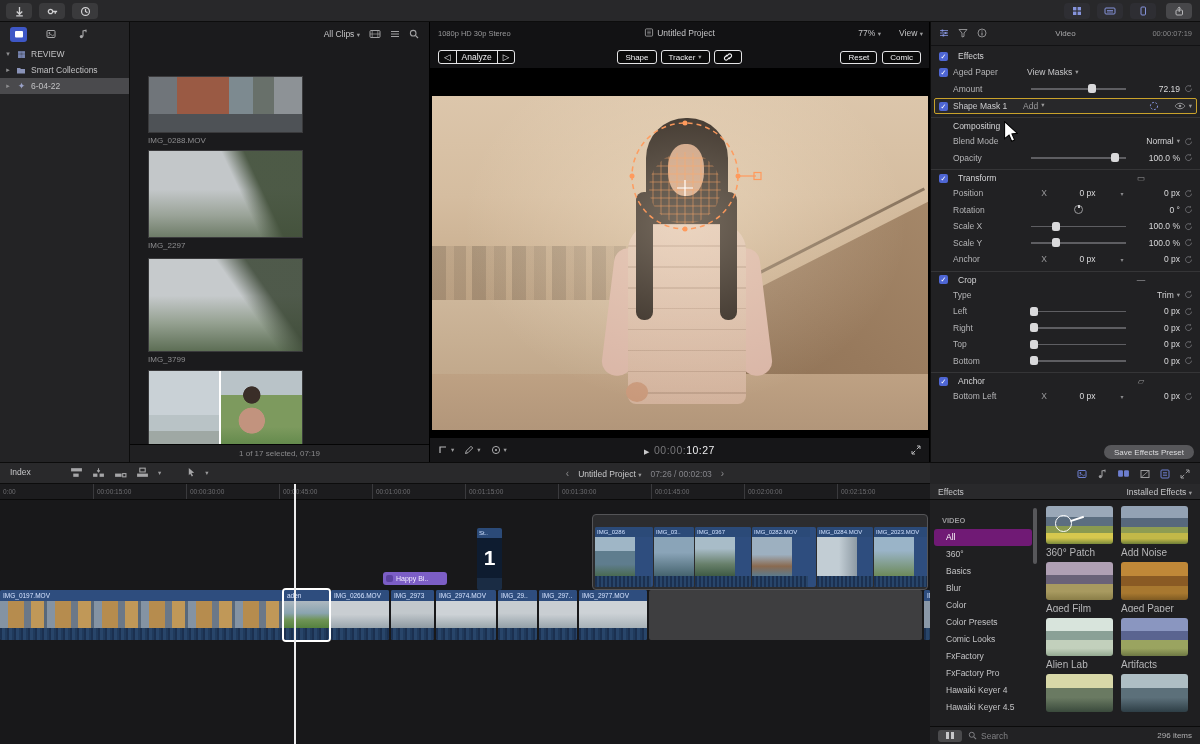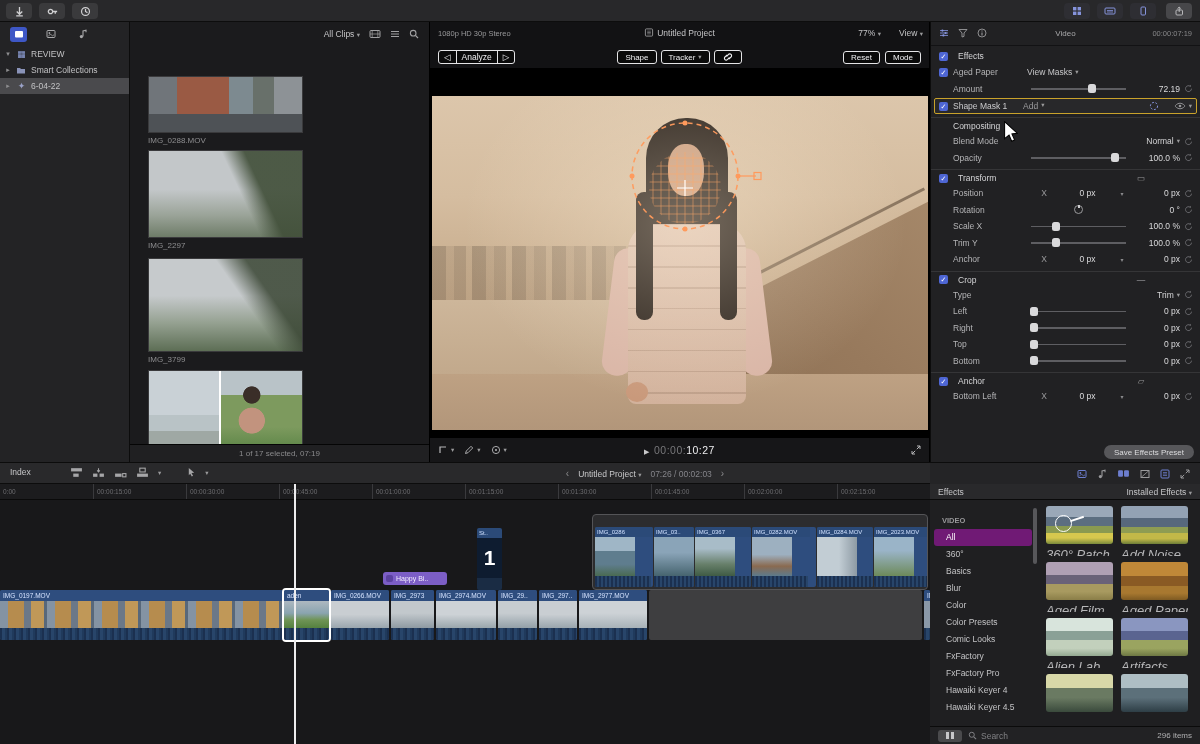--- a/index.html
+++ b/index.html
@@ -173,21 +173,21 @@
   
   .fx-panel{position:absolute;left:930px;top:500px;width:270px;height:226px;background:#1f1f21;overflow:hidden;}
   .cats{position:absolute;left:0;top:12px;width:106px;}
   .cat-head{font-size:7.5px;font-weight:bold;color:#98989a;padding:4px 0 4px 12px;}
   .cat{height:17px;line-height:17px;padding-left:12px;margin:0 4px;border-radius:3px;color:#c4c4c6;white-space:nowrap;overflow:hidden;}
   .cat.selected{background:#701a75;color:#fff;}
   .cat-scroll{position:absolute;left:103px;top:8px;width:4px;height:56px;background:#57575a;border-radius:2px;}
   .tiles{position:absolute;left:116px;top:6px;right:4px;bottom:0;display:flex;flex-wrap:wrap;column-gap:8px;row-gap:6px;align-content:flex-start;overflow:hidden;}
   .tile{width:67px;}
   .tthumb{height:38px;border-radius:3px;position:relative;background:#667;}
-  .tname{font-size:13px;color:#b6b6b8;margin-top:3px;height:9px;white-space:nowrap;overflow:hidden;font-style:italic;}
+  .tname{font-size:10px;color:#b6b6b8;margin-top:3px;height:9px;white-space:nowrap;overflow:hidden;}
   .tile.fx1 .tthumb{background:linear-gradient(180deg,#9aa8b8 0 30%,#5c6e80 30% 52%,#8a9a50 52% 70%,#d6c84e 70% 84%,#7a8a3c 100%);}
   .tile.fx1 .tthumb::after{content:'';position:absolute;left:9px;top:9px;width:15px;height:15px;border:1.5px solid #fff;border-radius:50%;}
   .tile.fx1 .tthumb::before{content:'';position:absolute;left:24px;top:12px;width:14px;height:1.5px;background:#fff;transform:rotate(-18deg);}
   .tile.fx2 .tthumb{background:linear-gradient(180deg,#93a2b4 0 32%,#57687c 32% 55%,#8e9c52 55% 72%,#c2b848 72% 86%,#6e7e38 100%);}
   .tile.fx3 .tthumb{background:linear-gradient(180deg,#b0a0b4 0 34%,#6a6278 34% 58%,#a89a60 58% 78%,#8a7e48 100%);}
   .tile.fx4 .tthumb{background:linear-gradient(180deg,#c08838 0 38%,#8a5a24 38% 62%,#a87830 62% 82%,#7e5a22 100%);}
   .tile.fx5 .tthumb{background:linear-gradient(180deg,#d8e4dc 0 34%,#8aa096 34% 58%,#c2d0bc 58% 80%,#93a890 100%);}
   .tile.fx6 .tthumb{background:linear-gradient(180deg,#8a96c0 0 34%,#5a6490 34% 58%,#9aa460 58% 80%,#6e7844 100%);}
   .tile.fx7 .tthumb{background:linear-gradient(180deg,#d8d8a8 0 36%,#6a7a62 36% 62%,#3a4a3c 100%);}
   .tile.fx8 .tthumb{background:linear-gradient(180deg,#aebec4 0 36%,#5c707a 36% 62%,#2e3e46 100%);}
@@ -481,21 +481,21 @@
             <span class="chev">▾</span>
           </span>
         <span class="wbtn">
             <svg class="ic" width="12" height="10">
               <use href="#s-link"></use>
             </svg>
           </span>
       </span>
       <span class="v-right">
         <span class="wbtn">Reset</span>
-        <span class="wbtn">Mode</span>
+        <span class="wbtn">Comic</span>
       </span>
     </div>
     <div class="v-canvas">
       <div class="video">
         <div class="scene"></div>
         <div class="skyline"></div>
         <div class="water"></div>
         <div class="bank"></div>
         <div class="rail"></div>
         <div class="walk"></div>
@@ -702,21 +702,21 @@
             <i class="th" style="left:26%"></i>
           </span>
         <span class="ival">100.0 %</span>
         <span class="irst">
             <svg class="ic" width="9" height="9">
               <use href="#s-reset"></use>
             </svg>
           </span>
       </div>
       <div class="irow">
-        <span class="ilab ind">Trim Y</span>
+        <span class="ilab ind">Scale Y</span>
         <span class="sl">
             <i class="tr"></i>
             <i class="th" style="left:26%"></i>
           </span>
         <span class="ival">100.0 %</span>
         <span class="irst">
             <svg class="ic" width="9" height="9">
               <use href="#s-reset"></use>
             </svg>
           </span>

